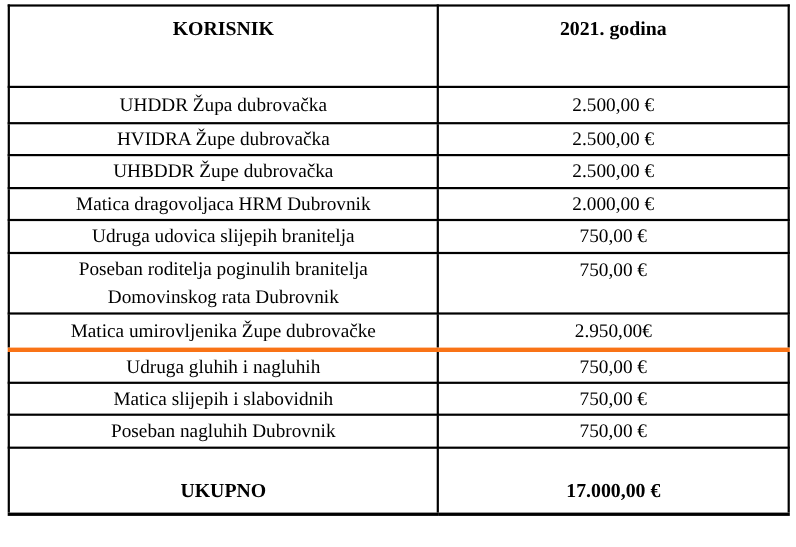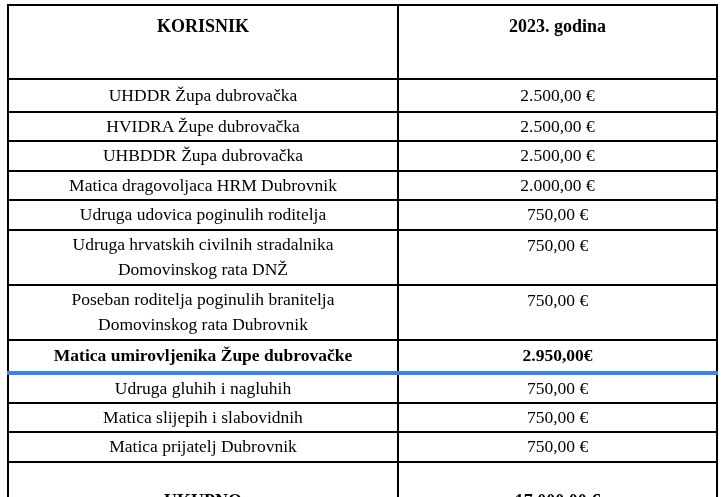--- a/index.html
+++ b/index.html
@@ -51,24 +51,24 @@
 
   
   tr.data-row td { height: 24px; vertical-align: middle; }
   tr.row-first td { height: 29px; }
 
   
   tr.double td { height: 50px; }
   tr.double td.amount { vertical-align: top; padding-top: 2px; }
   td.name { white-space: pre-line; }
 
-  tr.row-matica td { height: 28px; font-weight: bold; }
+  tr.row-matica td { height: 28px; }
 
   
-  tr.thick-top td { border-top: 4px solid #3b82f6; text-align: center; }
+  tr.thick-top td { border-top: 4px solid #f97316; text-align: center; }
 
   
   tr.total-row td {
     height: 50px;
     vertical-align: bottom;
     padding-bottom: 7px;
     font-weight: bold;
     font-size: 18px;
     border-bottom: 3px solid #000000;
   }
@@ -78,68 +78,63 @@
 
 <div class="page">
   <table class="alloc">
     <colgroup>
       <col class="c-name">
       <col class="c-amount">
     </colgroup>
     <thead>
       <tr class="header-row">
         <th>KORISNIK</th>
-        <th>2023. godina</th>
+        <th>2021. godina</th>
       </tr>
     </thead>
     <tbody>
       <tr class="data-row row-first">
         <td class="name">UHDDR Župa dubrovačka</td>
         <td class="amount">2.500,00 €</td>
       </tr>
       <tr class="data-row">
         <td class="name">HVIDRA Župe dubrovačka</td>
         <td class="amount">2.500,00 €</td>
       </tr>
       <tr class="data-row">
-        <td class="name">UHBDDR Župa dubrovačka</td>
+        <td class="name">UHBDDR Župe dubrovačka</td>
         <td class="amount">2.500,00 €</td>
       </tr>
       <tr class="data-row">
         <td class="name">Matica dragovoljaca HRM Dubrovnik</td>
         <td class="amount">2.000,00 €</td>
       </tr>
       <tr class="data-row">
-        <td class="name">Udruga udovica poginulih roditelja</td>
-        <td class="amount">750,00 €</td>
-      </tr>
-      <tr class="data-row double">
-        <td class="name">Udruga hrvatskih civilnih stradalnika
-Domovinskog rata DNŽ</td>
+        <td class="name">Udruga udovica slijepih branitelja</td>
         <td class="amount">750,00 €</td>
       </tr>
       <tr class="data-row double">
         <td class="name">Poseban roditelja poginulih branitelja
 Domovinskog rata Dubrovnik</td>
         <td class="amount">750,00 €</td>
       </tr>
       <tr class="data-row row-matica">
         <td class="name">Matica umirovljenika Župe dubrovačke</td>
         <td class="amount">2.950,00€</td>
       </tr>
       <tr class="data-row thick-top">
         <td class="name">Udruga gluhih i nagluhih</td>
         <td class="amount">750,00 €</td>
       </tr>
       <tr class="data-row">
         <td class="name">Matica slijepih i slabovidnih</td>
         <td class="amount">750,00 €</td>
       </tr>
       <tr class="data-row">
-        <td class="name">Matica prijatelj Dubrovnik</td>
+        <td class="name">Poseban nagluhih Dubrovnik</td>
         <td class="amount">750,00 €</td>
       </tr>
       <tr class="total-row">
         <td class="name">UKUPNO</td>
         <td class="amount">17.000,00 €</td>
       </tr>
     </tbody>
   </table>
 </div>
 

